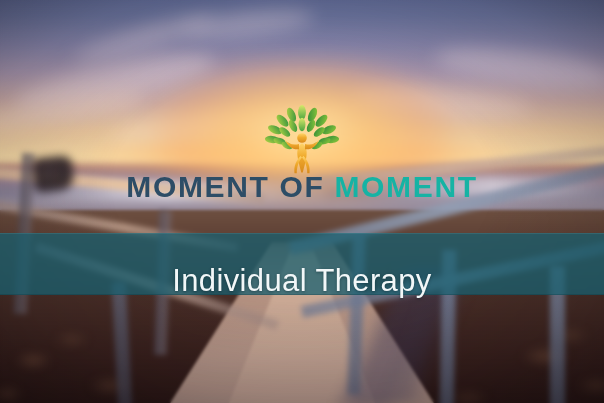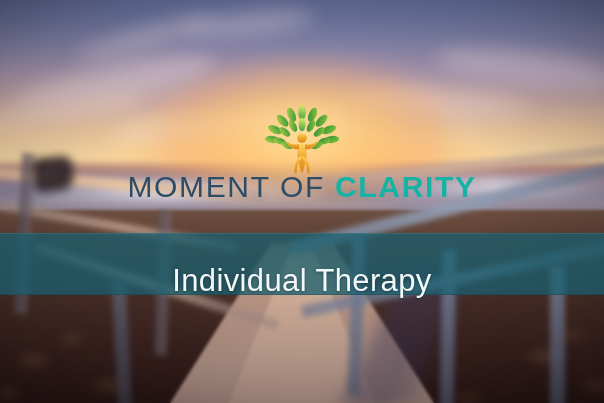--- a/index.html
+++ b/index.html
@@ -245,21 +245,21 @@
   .wordmark {
     position:absolute; left:0; right:0; top:172px;
     text-align:center;
     white-space:nowrap;
     font-size:30px;
     letter-spacing:.055em;
     line-height:1;
   }
   .wm-light {
     color:#2d4d66;
-    font-weight:400;
+    font-weight:700;
   }
   .wm-bold {
     color:#16b3a4;
     font-weight:700;
   }
 
   
   .banner {
     position:absolute; left:0; top:233px;
     width:100%; height:62px;
@@ -380,20 +380,20 @@
         <path d="M50 55 C45 58 43 64 44 72 C45 80 47 86 49 94 L51 94 C53 86 55 80 56 72 C57 64 55 58 50 55 Z"></path>
         <path d="M46 56 C38 58 32 56 27 50 C31 60 38 64 46 63 Z"></path>
         <path d="M54 56 C62 58 68 56 73 50 C69 60 62 64 54 63 Z"></path>
         <path d="M48 72 C42 78 39 86 40 95 L43 95 C43 86 46 79 50 74 Z"></path>
         <path d="M52 72 C58 78 61 86 60 95 L57 95 C57 86 54 79 50 74 Z"></path>
       </g>
     </svg>
   </div>
 
   <div class="wordmark">
-    <span class="wm-light">MOMENT OF</span><span class="wm-light">&nbsp;</span><span class="wm-bold">CLARITY</span>
+    <span class="wm-light">MOMENT OF</span><span class="wm-light">&nbsp;</span><span class="wm-bold">MOMENT</span>
   </div>
 
   <div class="banner">
     <span class="banner-title">Individual Therapy</span>
   </div>
 
 </div>
 
 </body></html>

